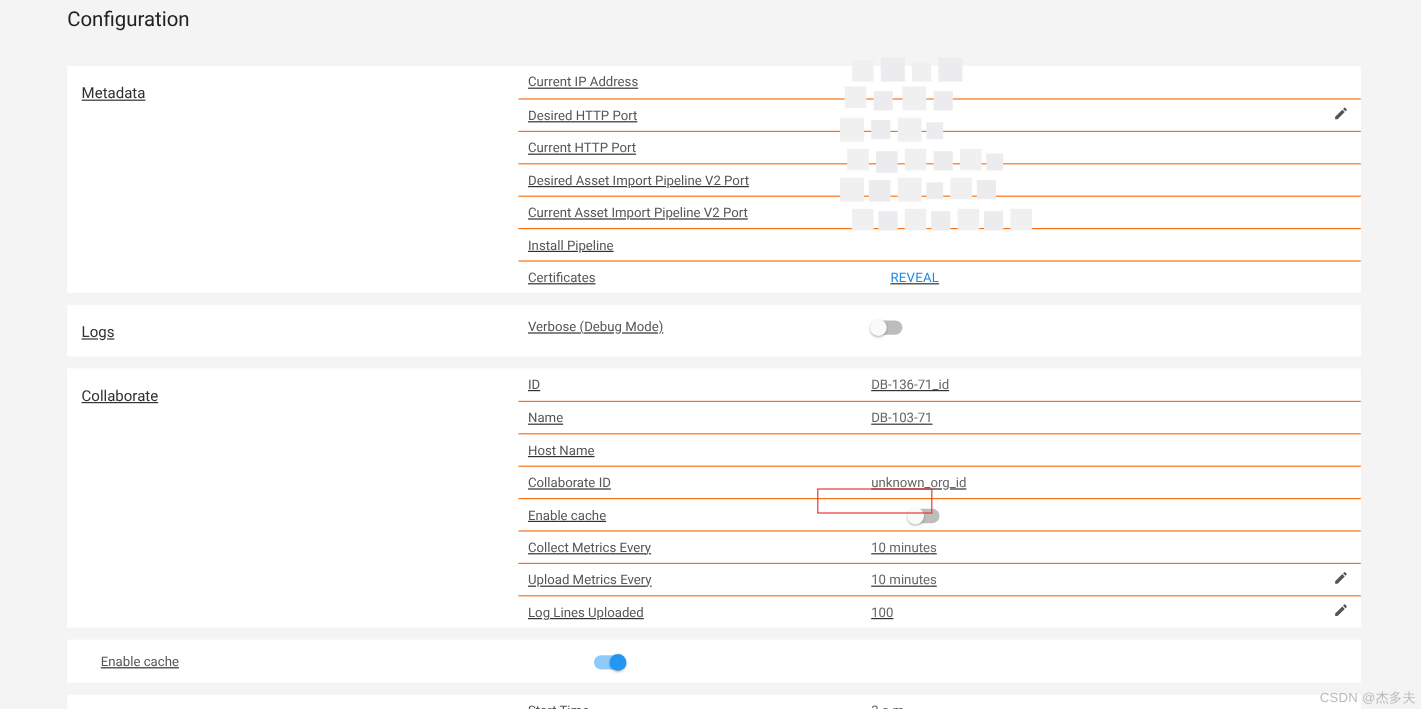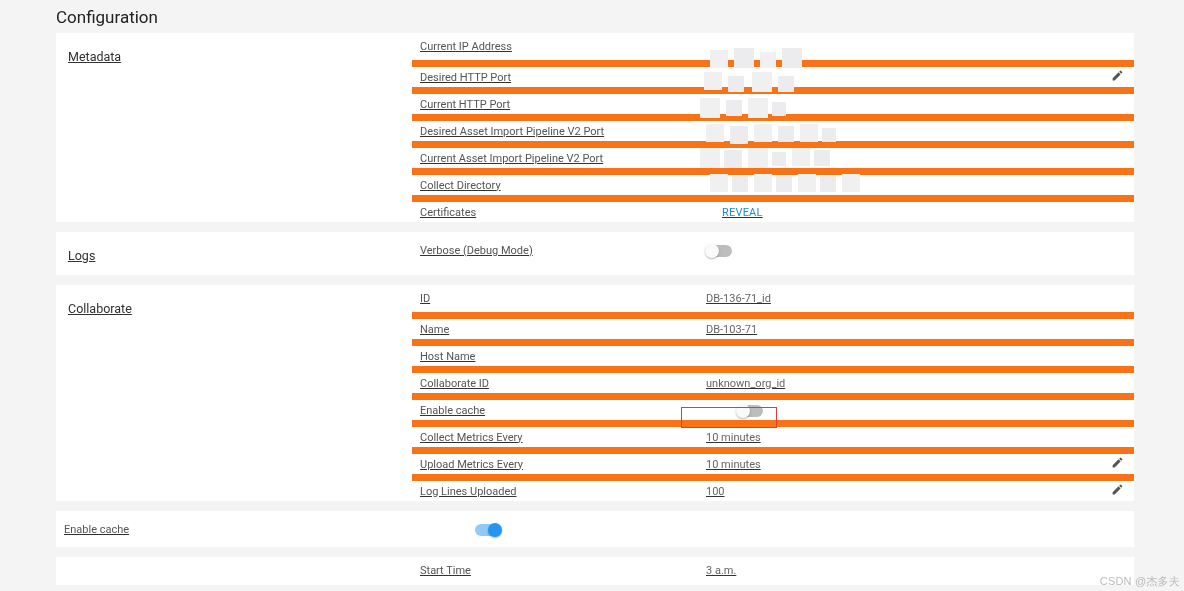--- a/index.html
+++ b/index.html
@@ -13,41 +13,42 @@
     overflow: hidden;
     position: relative;
   }
   .page {
     padding: 7px 50px 0 56px;
   }
   .page-title {
     font-size: 17px;
     font-weight: 400;
     color: #222;
-    margin-bottom: 6px;
+    margin-bottom: 28px;
   }
   .panel {
     background: #fff;
     margin-bottom: 10px;
     display: flex;
     text-decoration: underline;
   }
   .panel-left {
     width: 356px;
     padding: 16px 12px 12px 12px;
     font-size: 12.5px;
     color: #303030;
   }
   .panel-right {
     flex: 1;
+    margin-left: 20px;
   }
   .row {
     display: flex;
     align-items: center;
-    border-top: 7px solid #f97316;
+    border-top: 1px solid #f97316;
     height: 27px;
     padding-left: 8px;
     padding-right: 10px;
   }
   .row:first-child { border-top: none; }
   .row-label {
     width: 286px;
     flex: 0 0 286px;
     font-size: 11px;
     color: #555;
@@ -143,21 +144,21 @@
         <div class="row-label">Desired Asset Import Pipeline V2 Port</div>
         <div class="row-value"></div>
         <div class="row-edit"></div>
       </div>
       <div class="row">
         <div class="row-label">Current Asset Import Pipeline V2 Port</div>
         <div class="row-value"></div>
         <div class="row-edit"></div>
       </div>
       <div class="row">
-        <div class="row-label">Collect Directory</div>
+        <div class="row-label">Install Pipeline</div>
         <div class="row-value"></div>
         <div class="row-edit"></div>
       </div>
       <div class="row">
         <div class="row-label">Certificates</div>
         <div class="row-value link">REVEAL</div>
         <div class="row-edit"></div>
       </div>
     </div>
   </div>

